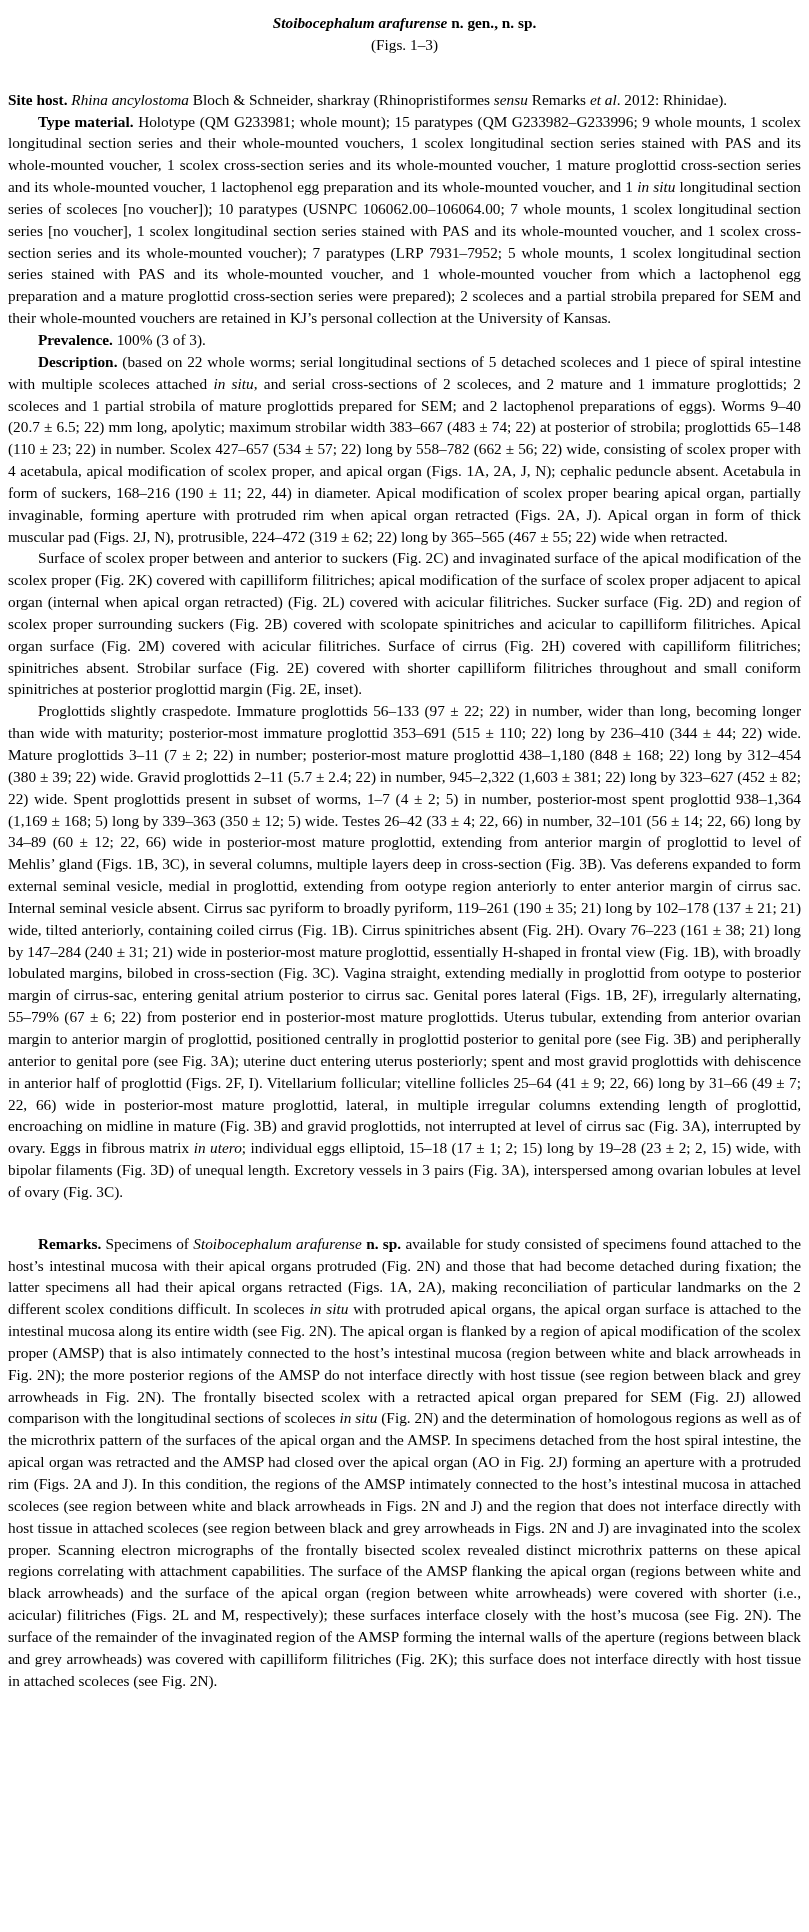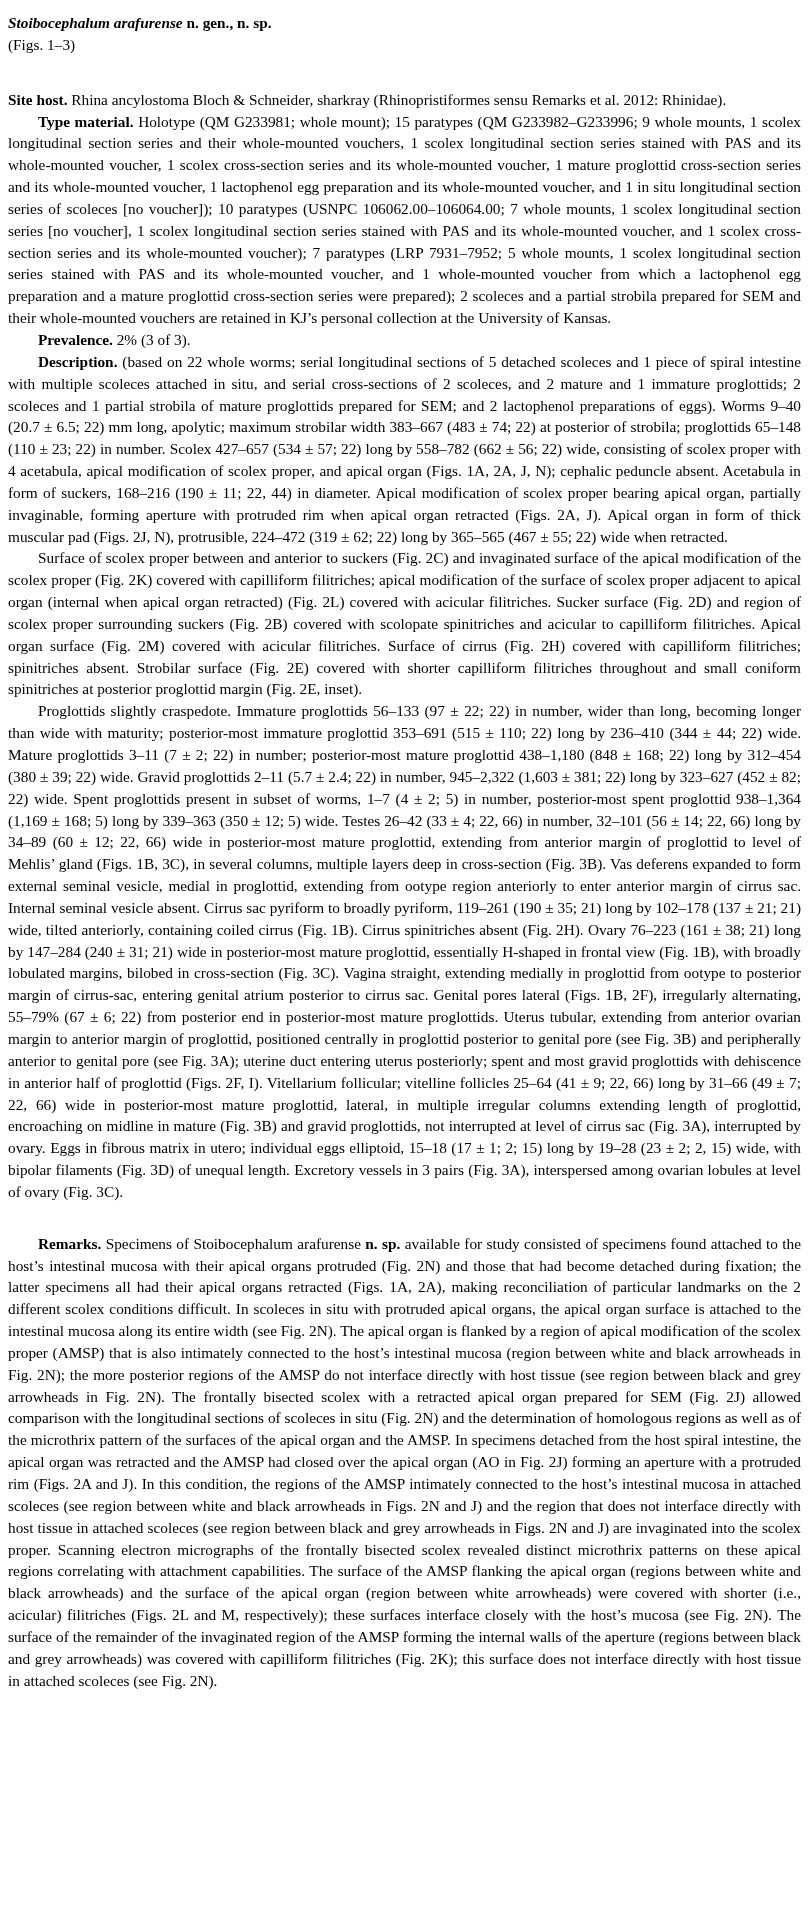--- a/index.html
+++ b/index.html
@@ -21,35 +21,35 @@
     font-size: 15.3px;
     line-height: 21.85px;
     color: #000000;
     background: #ffffff;
   }
   p {
     margin: 0;
     padding: 0;
     text-align: justify;
   }
-  p.left { text-align: left; }
+  p.left { text-align: center; }
   p.indent { text-indent: 30px; }
   p.gap-large { margin-top: 33px; }
   p.gap-small { margin-top: 30px; }
   .b  { font-weight: bold; }
-  .i  { }
+  .i  { font-style: italic; }
   .bi { font-weight: bold; font-style: italic; }
 </style>
 </head>
 <body>
 
 <div class="paper">
   <p class="left"><span class="bi">Stoibocephalum arafurense</span><span class="b"> n. gen., n. sp.</span></p>
   <p class="left"><span>(Figs. 1–3)</span></p>
 
   <p class="gap-large"><span class="b">Site host. </span><span class="i">Rhina ancylostoma</span><span> Bloch &amp; Schneider, sharkray (Rhinopristiformes </span><span class="i">sensu</span><span> Remarks </span><span class="i">et al</span><span>. 2012: Rhinidae).</span></p>
   <p class="indent"><span class="b">Type material. </span><span>Holotype (QM G233981; whole mount); 15 paratypes (QM G233982–G233996; 9 whole mounts, 1 scolex longitudinal section series and their whole-mounted vouchers, 1 scolex longitudinal section series stained with PAS and its whole-mounted voucher, 1 scolex cross-section series and its whole-mounted voucher, 1 mature proglottid cross-section series and its whole-mounted voucher, 1 lactophenol egg preparation and its whole-mounted voucher, and 1 </span><span class="i">in situ</span><span> longitudinal section series of scoleces [no voucher]); 10 paratypes (USNPC 106062.00–106064.00; 7 whole mounts, 1 scolex longitudinal section series [no voucher], 1 scolex longitudinal section series stained with PAS and its whole-mounted voucher, and 1 scolex cross-section series and its whole-mounted voucher); 7 paratypes (LRP 7931–7952; 5 whole mounts, 1 scolex longitudinal section series stained with PAS and its whole-mounted voucher, and 1 whole-mounted voucher from which a lactophenol egg preparation and a mature proglottid cross-section series were prepared); 2 scoleces and a partial strobila prepared for SEM and their whole-mounted vouchers are retained in KJ’s personal collection at the University of Kansas.</span></p>
-  <p class="indent"><span class="b">Prevalence. </span><span>2% (3 of 3).</span></p>
+  <p class="indent"><span class="b">Prevalence. </span><span>100% (3 of 3).</span></p>
   <p class="indent"><span class="b">Description. </span><span>(based on 22 whole worms; serial longitudinal sections of 5 detached scoleces and 1 piece of spiral intestine with multiple scoleces attached </span><span class="i">in situ</span><span>, and serial cross-sections of 2 scoleces, and 2 mature and 1 immature proglottids; 2 scoleces and 1 partial strobila of mature proglottids prepared for SEM; and 2 lactophenol preparations of eggs). Worms 9–40 (20.7 ± 6.5; 22) mm long, apolytic; maximum strobilar width 383–667 (483 ± 74; 22) at posterior of strobila; proglottids 65–148 (110 ± 23; 22) in number. Scolex 427–657 (534 ± 57; 22) long by 558–782 (662 ± 56; 22) wide, consisting of scolex proper with 4 acetabula, apical modification of scolex proper, and apical organ (Figs. 1A, 2A, J, N); cephalic peduncle absent. Acetabula in form of suckers, 168–216 (190 ± 11; 22, 44) in diameter. Apical modification of scolex proper bearing apical organ, partially invaginable, forming aperture with protruded rim when apical organ retracted (Figs. 2A, J). Apical organ in form of thick muscular pad (Figs. 2J, N), protrusible, 224–472 (319 ± 62; 22) long by 365–565 (467 ± 55; 22) wide when retracted.</span></p>
   <p class="indent"><span>Surface of scolex proper between and anterior to suckers (Fig. 2C) and invaginated surface of the apical modification of the scolex proper (Fig. 2K) covered with capilliform filitriches; apical modification of the surface of scolex proper adjacent to apical organ (internal when apical organ retracted) (Fig. 2L) covered with acicular filitriches. Sucker surface (Fig. 2D) and region of scolex proper surrounding suckers (Fig. 2B) covered with scolopate spinitriches and acicular to capilliform filitriches. Apical organ surface (Fig. 2M) covered with acicular filitriches. Surface of cirrus (Fig. 2H) covered with capilliform filitriches; spinitriches absent. Strobilar surface (Fig. 2E) covered with shorter capilliform filitriches throughout and small coniform spinitriches at posterior proglottid margin (Fig. 2E, inset).</span></p>
   <p class="indent"><span>Proglottids slightly craspedote. Immature proglottids 56–133 (97 ± 22; 22) in number, wider than long, becoming longer than wide with maturity; posterior-most immature proglottid 353–691 (515 ± 110; 22) long by 236–410 (344 ± 44; 22) wide. Mature proglottids 3–11 (7 ± 2; 22) in number; posterior-most mature proglottid 438–1,180 (848 ± 168; 22) long by 312–454 (380 ± 39; 22) wide. Gravid proglottids 2–11 (5.7 ± 2.4; 22) in number, 945–2,322 (1,603 ± 381; 22) long by 323–627 (452 ± 82; 22) wide. Spent proglottids present in subset of worms, 1–7 (4 ± 2; 5) in number, posterior-most spent proglottid 938–1,364 (1,169 ± 168; 5) long by 339–363 (350 ± 12; 5) wide. Testes 26–42 (33 ± 4; 22, 66) in number, 32–101 (56 ± 14; 22, 66) long by 34–89 (60 ± 12; 22, 66) wide in posterior-most mature proglottid, extending from anterior margin of proglottid to level of Mehlis’ gland (Figs. 1B, 3C), in several columns, multiple layers deep in cross-section (Fig. 3B). Vas deferens expanded to form external seminal vesicle, medial in proglottid, extending from ootype region anteriorly to enter anterior margin of cirrus sac. Internal seminal vesicle absent. Cirrus sac pyriform to broadly pyriform, 119–261 (190 ± 35; 21) long by 102–178 (137 ± 21; 21) wide, tilted anteriorly, containing coiled cirrus (Fig. 1B). Cirrus spinitriches absent (Fig. 2H). Ovary 76–223 (161 ± 38; 21) long by 147–284 (240 ± 31; 21) wide in posterior-most mature proglottid, essentially H-shaped in frontal view (Fig. 1B), with broadly lobulated margins, bilobed in cross-section (Fig. 3C). Vagina straight, extending medially in proglottid from ootype to posterior margin of cirrus-sac, entering genital atrium posterior to cirrus sac. Genital pores lateral (Figs. 1B, 2F), irregularly alternating, 55–79% (67 ± 6; 22) from posterior end in posterior-most mature proglottids. Uterus tubular, extending from anterior ovarian margin to anterior margin of proglottid, positioned centrally in proglottid posterior to genital pore (see Fig. 3B) and peripherally anterior to genital pore (see Fig. 3A); uterine duct entering uterus posteriorly; spent and most gravid proglottids with dehiscence in anterior half of proglottid (Figs. 2F, I). Vitellarium follicular; vitelline follicles 25–64 (41 ± 9; 22, 66) long by 31–66 (49 ± 7; 22, 66) wide in posterior-most mature proglottid, lateral, in multiple irregular columns extending length of proglottid, encroaching on midline in mature (Fig. 3B) and gravid proglottids, not interrupted at level of cirrus sac (Fig. 3A), interrupted by ovary. Eggs in fibrous matrix </span><span class="i">in utero</span><span>; individual eggs elliptoid, 15–18 (17 ± 1; 2; 15) long by 19–28 (23 ± 2; 2, 15) wide, with bipolar filaments (Fig. 3D) of unequal length. Excretory vessels in 3 pairs (Fig. 3A), interspersed among ovarian lobules at level of ovary (Fig. 3C).</span></p>
   <p class="indent gap-small"><span class="b">Remarks. </span><span>Specimens of </span><span class="i">Stoibocephalum arafurense</span><span> </span><span class="b">n. sp.</span><span> available for study consisted of specimens found attached to the host’s intestinal mucosa with their apical organs protruded (Fig. 2N) and those that had become detached during fixation; the latter specimens all had their apical organs retracted (Figs. 1A, 2A), making reconciliation of particular landmarks on the 2 different scolex conditions difficult. In scoleces </span><span class="i">in situ</span><span> with protruded apical organs, the apical organ surface is attached to the intestinal mucosa along its entire width (see Fig. 2N). The apical organ is flanked by a region of apical modification of the scolex proper (AMSP) that is also intimately connected to the host’s intestinal mucosa (region between white and black arrowheads in Fig. 2N); the more posterior regions of the AMSP do not interface directly with host tissue (see region between black and grey arrowheads in Fig. 2N). The frontally bisected scolex with a retracted apical organ prepared for SEM (Fig. 2J) allowed comparison with the longitudinal sections of scoleces </span><span class="i">in situ</span><span> (Fig. 2N) and the determination of homologous regions as well as of the microthrix pattern of the surfaces of the apical organ and the AMSP. In specimens detached from the host spiral intestine, the apical organ was retracted and the AMSP had closed over the apical organ (AO in Fig. 2J) forming an aperture with a protruded rim (Figs. 2A and J). In this condition, the regions of the AMSP intimately connected to the host’s intestinal mucosa in attached scoleces (see region between white and black arrowheads in Figs. 2N and J) and the region that does not interface directly with host tissue in attached scoleces (see region between black and grey arrowheads in Figs. 2N and J) are invaginated into the scolex proper. Scanning electron micrographs of the frontally bisected scolex revealed distinct microthrix patterns on these apical regions correlating with attachment capabilities. The surface of the AMSP flanking the apical organ (regions between white and black arrowheads) and the surface of the apical organ (region between white arrowheads) were covered with shorter (i.e., acicular) filitriches (Figs. 2L and M, respectively); these surfaces interface closely with the host’s mucosa (see Fig. 2N). The surface of the remainder of the invaginated region of the AMSP forming the internal walls of the aperture (regions between black and grey arrowheads) was covered with capilliform filitriches (Fig. 2K); this surface does not interface directly with host tissue in attached scoleces (see Fig. 2N).</span></p>
 </div>
 
 </body></html>

